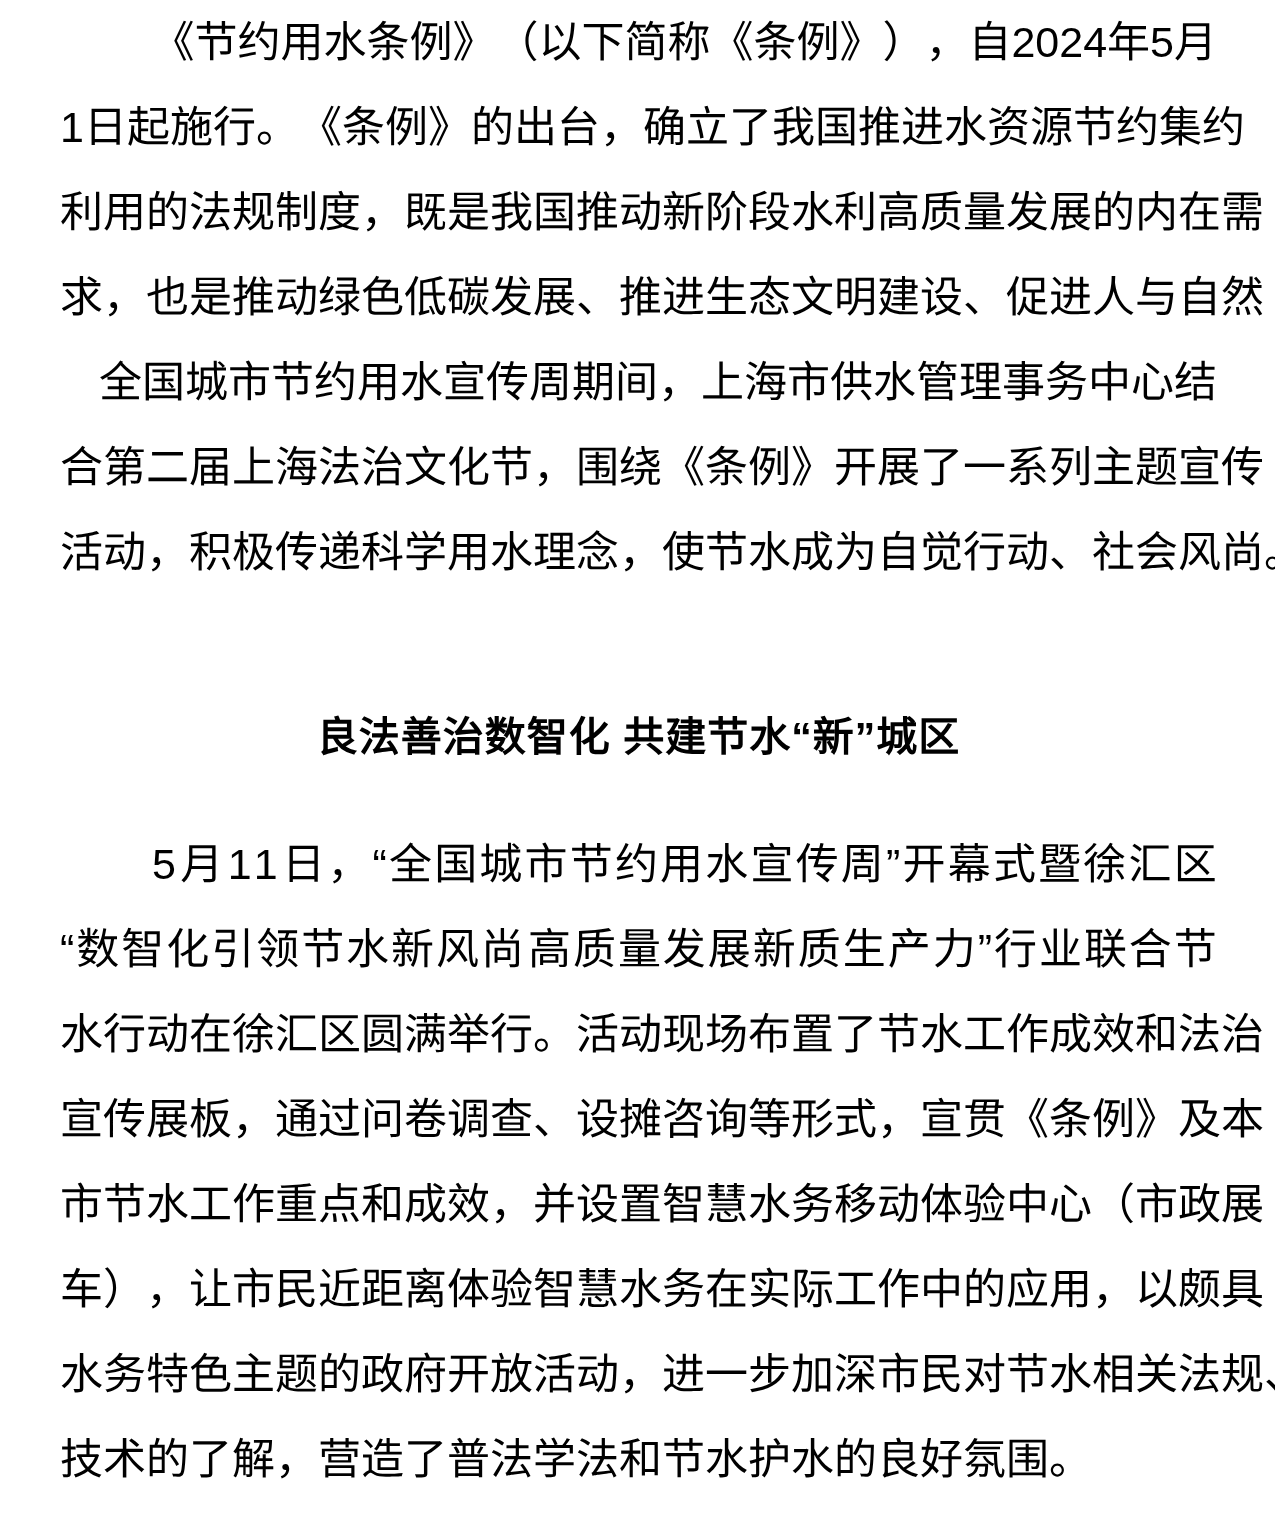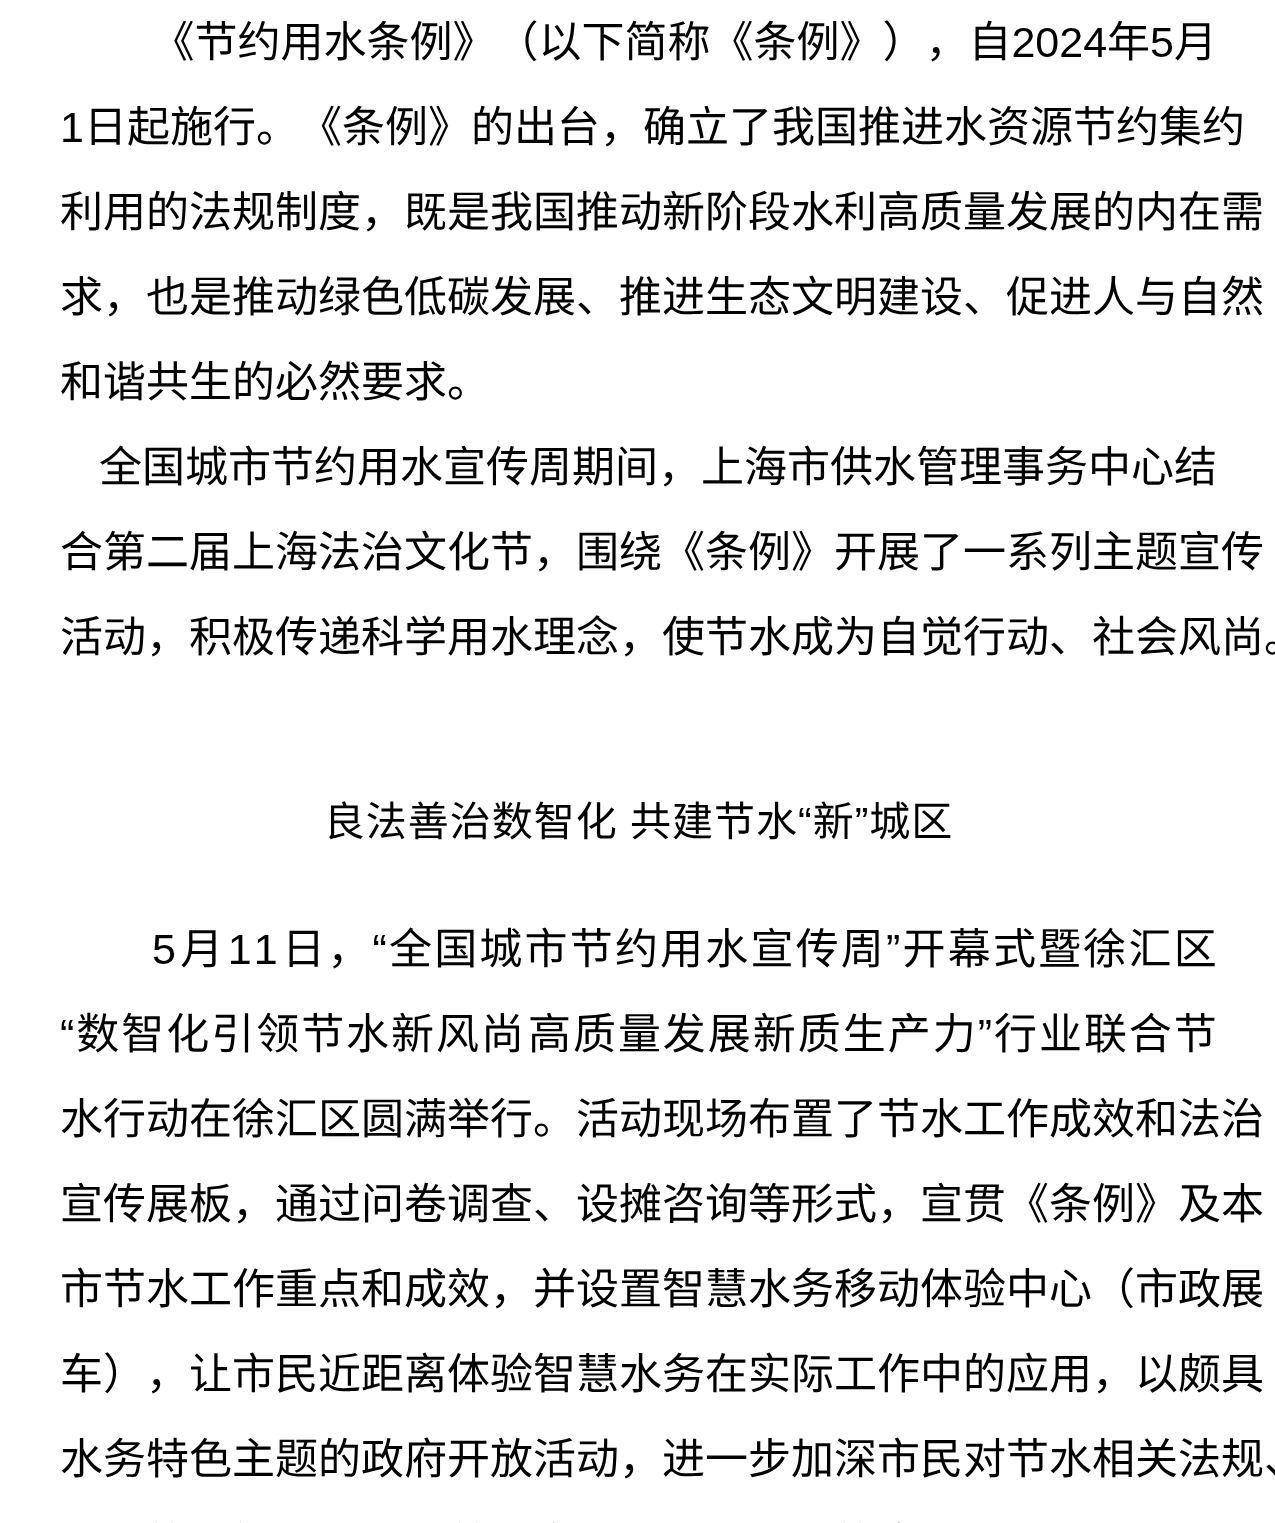--- a/index.html
+++ b/index.html
@@ -59,21 +59,21 @@
 
   .indent {
     display: inline-block;
     width: 92px;
   }
 
   .heading {
     height: 85px;
     line-height: 85px;
     font-size: 41px;
-    font-weight: 400;
+    font-weight: 700;
     text-align: center;
     letter-spacing: 1px;
   }
 
   .spacer-sm { height: 42px; }
   .spacer-lg { height: 100px; }
 </style>
 </head>
 <body>
 
@@ -207,23 +207,20 @@
             <span>设</span>
             <span>、</span>
             <span>促</span>
             <span>进</span>
             <span>人</span>
             <span>与</span>
             <span>自</span>
             <span>然</span>
           </span>
       </div>
-      <div class="line flow">
-        <span>和谐共生的必然要求。</span>
-      </div>
     </div>
 
     <div>
       <div class="line justify">
         <span class="indent"></span>
         <span style="display: flex; justify-content: space-between; flex: 1 1 0%;">
             <span>全</span>
             <span>国</span>
             <span>城</span>
             <span>市</span>

